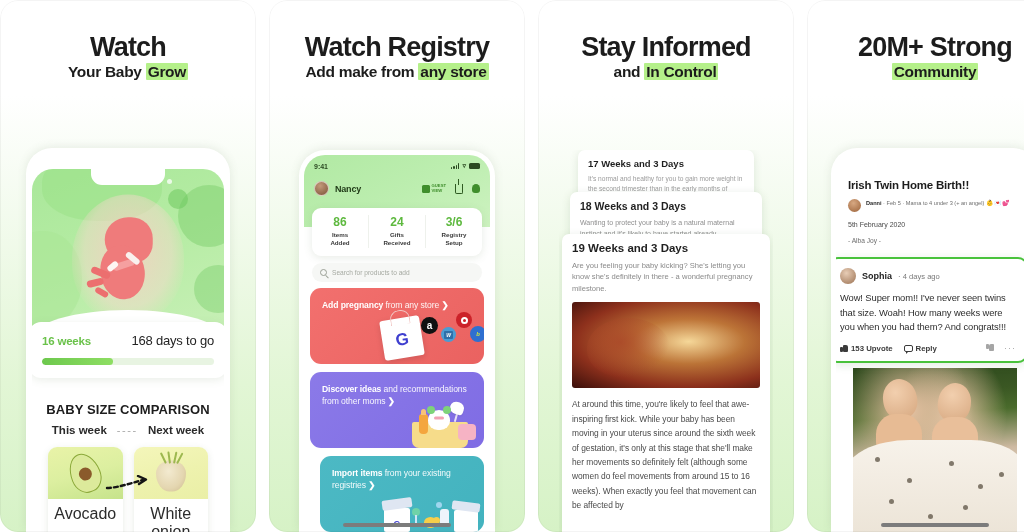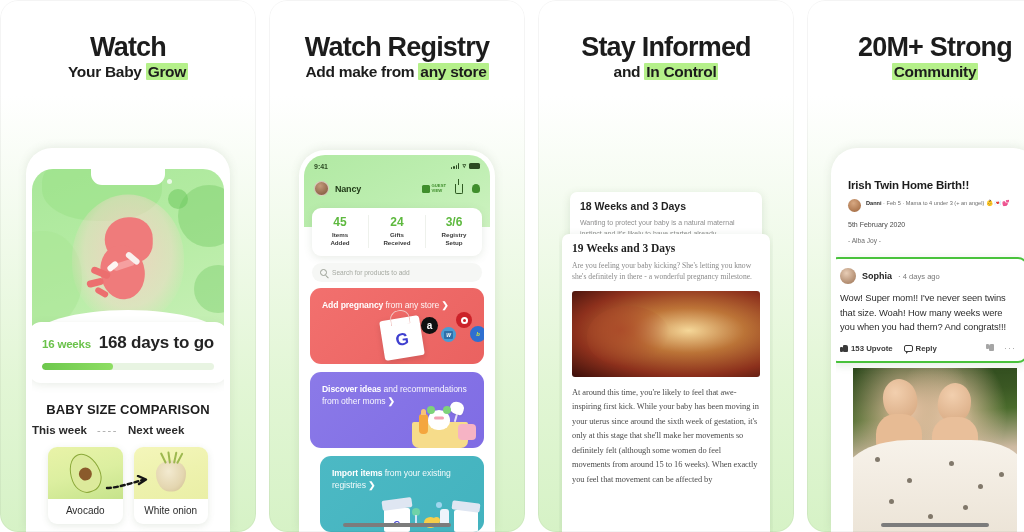--- a/index.html
+++ b/index.html
@@ -161,41 +161,41 @@
     position: absolute;
     left: -3px; right: -3px; top: 153px;
     background: #ffffff;
     border-radius: 12px;
     box-shadow: 0 2px 9px rgba(90,120,80,0.13);
     padding: 11px 13px 13px 13px;
     z-index: 12;
   }
   .p1-prow { display: flex; justify-content: space-between; align-items: baseline; }
   .p1-weeks { font-size: 11.5px; font-weight: 700; color: #6ac24a; letter-spacing: -0.2px; }
-  .p1-daysleft { font-size: 17px; font-weight: 700; color: #242424; letter-spacing: -0.2px; }
+  .p1-daysleft { font-size: 13px; font-weight: 400; color: #242424; letter-spacing: -0.2px; }
   .p1-bar-track {
     margin-top: 10px;
     height: 7px; border-radius: 5px;
     background: #e8f4e2;
     overflow: hidden;
   }
   .p1-bar-fill {
     height: 100%; width: 41%;
     border-radius: 5px;
     background: linear-gradient(90deg,#6dc84d,#8ede63);
   }
   .p1-size-title {
     position: absolute; left: 0; right: 0; top: 233px;
     text-align: center;
     font-size: 13px; font-weight: 700; color: #1d1d1d; letter-spacing: 0.1px;
     z-index: 12;
   }
   .p1-wk-row {
     position: absolute; left: 0; right: 0; top: 255px;
-    display: flex; align-items: center; 
+    display: flex; align-items: center; justify-content: center;
     gap: 10px;
     z-index: 12;
   }
   .p1-wk { font-size: 11.5px; font-weight: 700; color: #2a2a2a; }
   .p1-dash { color: #a8a8a8; font-size: 11px; letter-spacing: 1.6px; }
   .p1-cards {
     position: absolute; left: 16px; right: 16px; top: 278px;
     display: flex; gap: 11px;
     z-index: 12;
   }
@@ -235,21 +235,21 @@
     position: absolute; left: 50%; top: 19%;
     transform: translate(-50%,-50%);
     width: 16px; height: 13px;
   }
   .onion-top i {
     position: absolute; bottom: 0; width: 1.7px; height: 12px;
     background: #9db84f; border-radius: 2px; transform-origin: bottom center;
   }
   .p1-card-label {
     text-align: center;
-    font-size: 10px; color: #2c2c2c;
+    font-size: 16px; color: #2c2c2c;
     padding: 6px 2px 8px 2px;
   }
   .arrow-dash {
     position: absolute; left: 50%; top: 306px;
     transform: translateX(-50%);
     z-index: 14;
   }
 
   
   .p2-phone {
@@ -416,21 +416,21 @@
     position: absolute;
     left: 50%;
     transform: translateX(-50%);
     background: #ffffff;
     border-radius: 7px;
     box-shadow: 0 2px 9px rgba(80,110,70,0.16);
     padding: 8px 10px 9px 10px;
   }
   .p3-c1 { top: 0px;  width: 176px; z-index: 2; }
   .p3-c2 { top: 42px; width: 192px; z-index: 3; }
-  .p3-c3 { top: 84px; width: 208px; z-index: 4; border-radius: 7px 7px 0 0; height: 298px; padding-bottom: 0; font-family: Liberation Serif, serif; }
+  .p3-c3 { top: 84px; width: 208px; z-index: 4; border-radius: 7px 7px 0 0; height: 298px; padding-bottom: 0; }
   .p3-t1 { font-size: 9.5px;  font-weight: 700; color: #1f1f1f; }
   .p3-t2 { font-size: 10.5px; font-weight: 700; color: #1f1f1f; }
   .p3-t3 { font-size: 11.5px; font-weight: 700; color: #1f1f1f; }
   .p3-b  { margin-top: 5px; font-size: 6.6px; line-height: 1.52; color: #9c9c9c; }
   .p3-b2 { margin-top: 6px; font-size: 7px;   line-height: 1.52; color: #8f8f8f; }
   .p3-b3 { margin-top: 6px; font-size: 7.6px; line-height: 1.5;  color: #8a8a8a; }
   .p3-photo {
     margin-top: 8px;
     height: 86px;
     border-radius: 3px;
@@ -666,21 +666,21 @@
                 </span>
               </span>
               <span class="ico-share"></span>
               <span class="ico-bell"></span>
             </span>
           </div>
         </div>
 
         <div class="p2-stats">
           <div class="p2-stat">
-            <div class="p2-stat-v">45</div>
+            <div class="p2-stat-v">86</div>
             <div class="p2-stat-l" style="white-space:pre-line">Items
 Added</div>
           </div>
           <div class="p2-stat">
             <div class="p2-stat-v">24</div>
             <div class="p2-stat-l" style="white-space:pre-line">Gifts
 Received</div>
           </div>
           <div class="p2-stat">
             <div class="p2-stat-v">3/6</div>
@@ -753,20 +753,24 @@
     </div>
   </div>
 
   <div class="panel">
     <div class="headline">
       <h1>Stay Informed</h1>
       <h2><span>and </span><span class="hl">In Control</span></h2>
     </div>
 
     <div class="phone p3-phone">
+      <div class="p3-card p3-c1">
+        <div class="p3-t1">17 Weeks and 3 Days</div>
+        <div class="p3-b">It's normal and healthy for you to gain more weight in the second trimester than in the early months of pregnancy.</div>
+      </div>
 
       <div class="p3-card p3-c2">
         <div class="p3-t2">18 Weeks and 3 Days</div>
         <div class="p3-b2">Wanting to protect your baby is a natural maternal instinct and it's likely to have started already.</div>
       </div>
 
       <div class="p3-card p3-c3">
         <div class="p3-t3">19 Weeks and 3 Days</div>
         <div class="p3-b3">Are you feeling your baby kicking? She's letting you know she's definitely in there - a wonderful pregnancy milestone.</div>
         <div class="p3-photo"></div>

